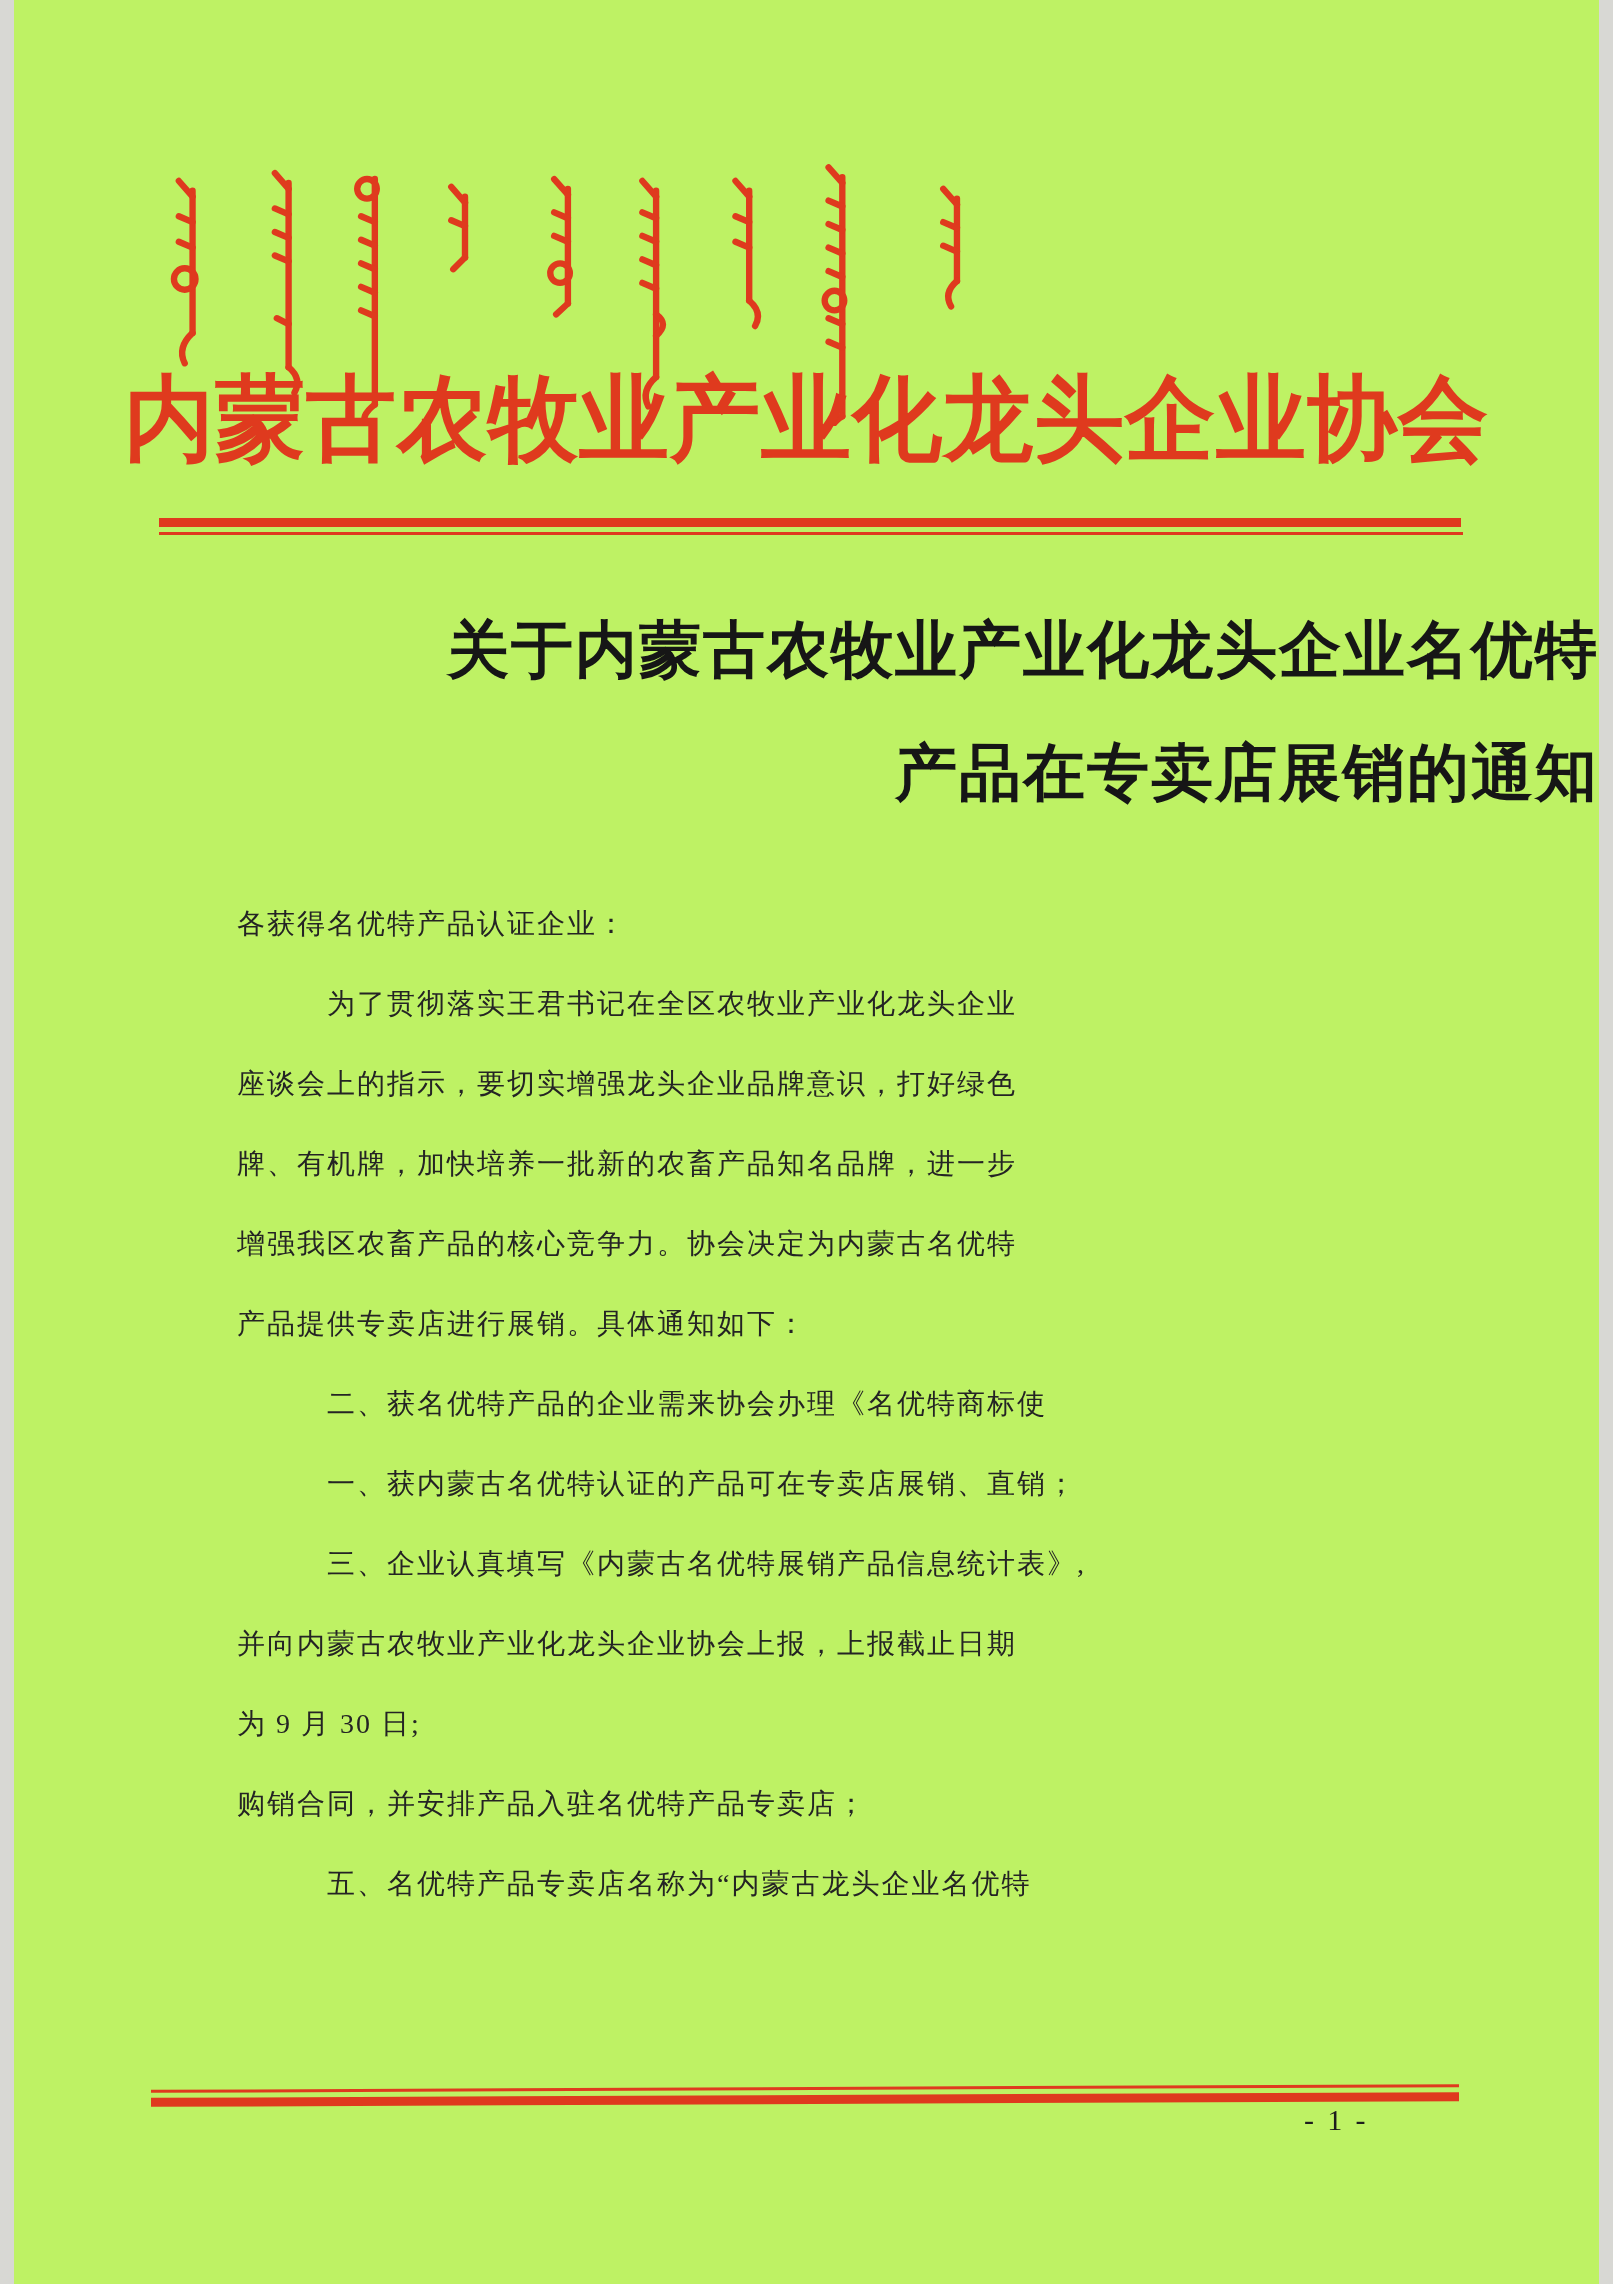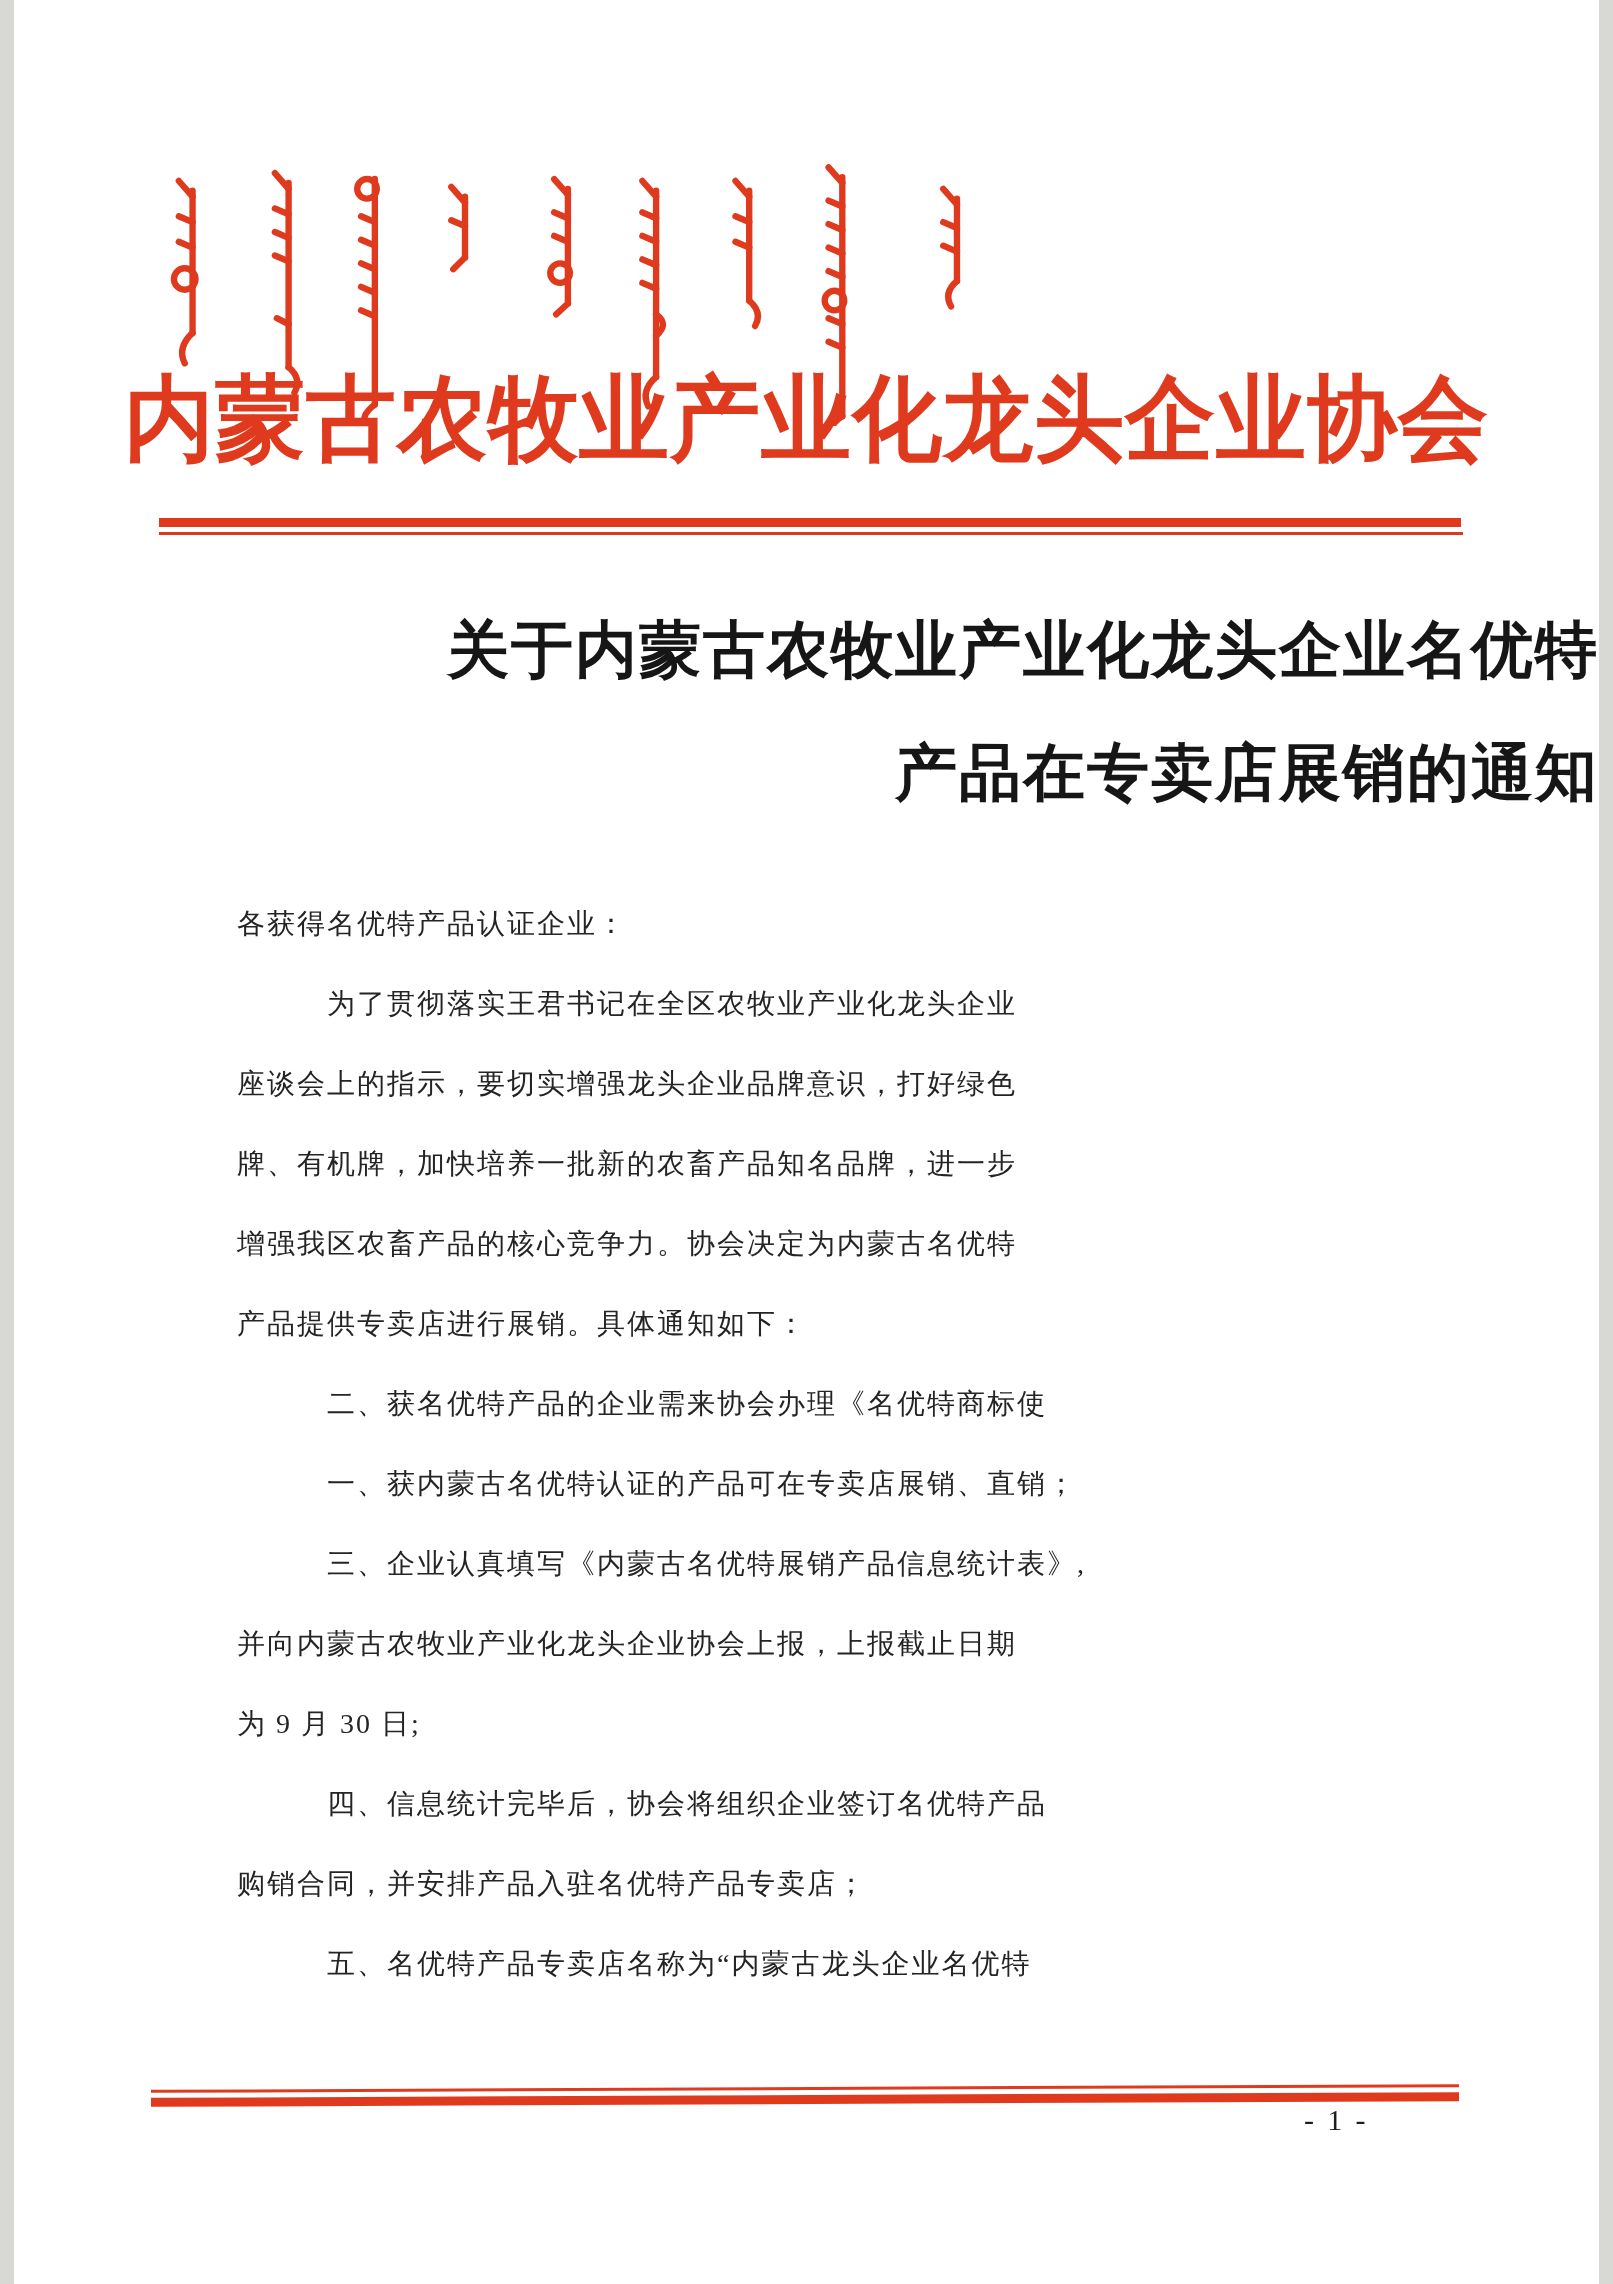--- a/index.html
+++ b/index.html
@@ -1,20 +1,20 @@
 <!DOCTYPE html>
 <html><head>
 <meta charset="utf-8">
 <style>
   html,body{margin:0;padding:0;background:#d8d8d4;}
   .page{
     position:relative;
     width:1585px;height:2285px;
     margin:0 auto;
-    background:#ffffff;
+    background:#bef264;
     overflow:hidden;
     font-family:"Liberation Serif","DejaVu Serif",serif;
   }
   
   .mongolian{
     position:absolute;left:108px;top:132px;width:882px;height:294px;
   }
   .mongolian path,.mongolian circle{
     stroke:#df3a1e;stroke-width:6.5;fill:none;
     stroke-linecap:round;stroke-linejoin:round;
@@ -160,21 +160,20 @@
     <div class="body-line indent">为了贯彻落实王君书记在全区农牧业产业化龙头企业</div>
     <div class="body-line">座谈会上的指示，要切实增强龙头企业品牌意识，打好绿色</div>
     <div class="body-line">牌、有机牌，加快培养一批新的农畜产品知名品牌，进一步</div>
     <div class="body-line">增强我区农畜产品的核心竞争力。协会决定为内蒙古名优特</div>
     <div class="body-line">产品提供专卖店进行展销。具体通知如下：</div>
     <div class="body-line indent">二、获名优特产品的企业需来协会办理《名优特商标使</div>
     <div class="body-line indent">一、获内蒙古名优特认证的产品可在专卖店展销、直销；</div>
     <div class="body-line indent">三、企业认真填写《内蒙古名优特展销产品信息统计表》,</div>
     <div class="body-line">并向内蒙古农牧业产业化龙头企业协会上报，上报截止日期</div>
     <div class="body-line">为 9 月 30 日;</div>
-    <div class="body-line indent">四、信息统计完毕后，协会将组织企业签订名优特产品</div>
     <div class="body-line">购销合同，并安排产品入驻名优特产品专卖店；</div>
     <div class="body-line indent">五、名优特产品专卖店名称为“内蒙古龙头企业名优特</div>
   </div>
 
   <div class="rule rule-thin-bottom"></div>
   <div class="rule rule-thick-bottom"></div>
   <div class="page-number">- 1 -</div>
 
 </div>
 

